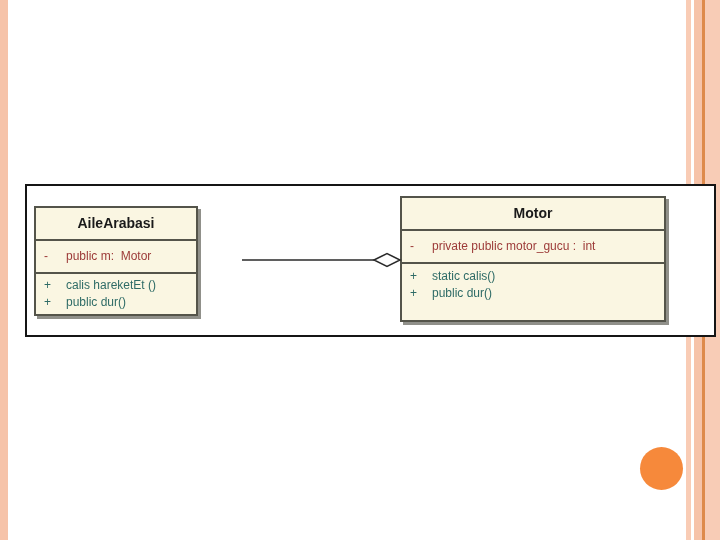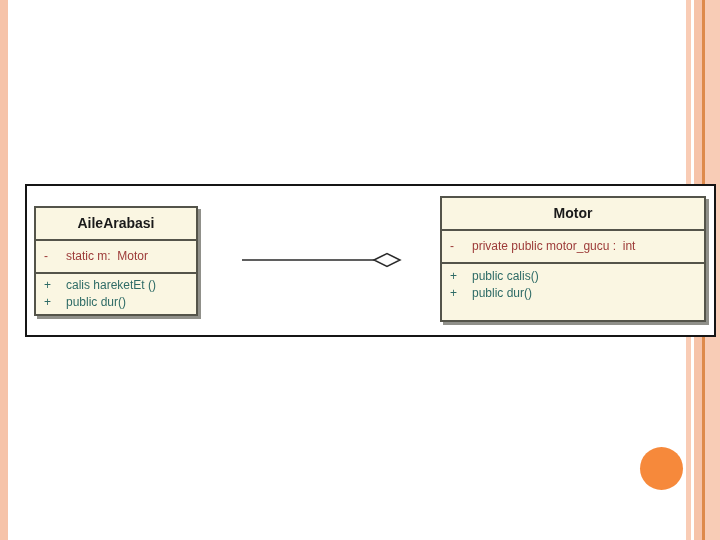--- a/index.html
+++ b/index.html
@@ -27,21 +27,21 @@
   }
   
   .uml-box {
     position: absolute; z-index: 2;
     background: #faf6e2;
     border: 2px solid #54544a;
     box-shadow: 3px 3px 0 0 #90908a;
     font-size: 12px;
   }
   .box-aile  { left: 34px;  top: 206px; width: 164px; }
-  .box-motor { left: 400px; top: 196px; width: 266px; margin-left: 40px; }
+  .box-motor { left: 400px; top: 196px; width: 266px; }
   .uml-title {
     height: 31px; line-height: 31px;
     text-align: center; font-weight: bold; font-size: 14px; color: #1a1a1a;
   }
   .uml-attrs   { border-top: 2px solid #54544a; }
   .uml-methods { border-top: 2px solid #54544a; }
   .box-aile  .uml-attrs   { height: 33px; }
   .box-aile  .uml-methods { height: 42px; padding-top: 3px; }
   .box-motor .uml-attrs   { height: 33px; }
   .box-motor .uml-methods { height: 58px; padding-top: 4px; }
@@ -73,21 +73,21 @@
 <div class="stripe stripe-r3"></div>
 <div class="stripe stripe-r4"></div>
 
 <div class="panel"></div>
 
 <div class="uml-box box-aile">
   <div class="uml-title">AileArabasi</div>
   <div class="uml-attrs">
     <div class="member-row attr-text">
       <span class="vis">-</span>
-      <span class="decl">static m:  Motor</span>
+      <span class="decl">public m:  Motor</span>
     </div>
   </div>
   <div class="uml-methods">
     <div class="member-row method-text">
       <span class="vis">+</span>
       <span class="decl">calis hareketEt ()</span>
     </div>
     <div class="member-row method-text">
       <span class="vis">+</span>
       <span class="decl">public dur()</span>
@@ -99,21 +99,21 @@
   <div class="uml-title">Motor</div>
   <div class="uml-attrs">
     <div class="member-row attr-text">
       <span class="vis">-</span>
       <span class="decl">private public motor_gucu :  int</span>
     </div>
   </div>
   <div class="uml-methods">
     <div class="member-row method-text">
       <span class="vis">+</span>
-      <span class="decl">public calis()</span>
+      <span class="decl">static calis()</span>
     </div>
     <div class="member-row method-text">
       <span class="vis">+</span>
       <span class="decl">public dur()</span>
     </div>
   </div>
 </div>
 
 <svg class="connector" viewBox="0 0 162 20" xmlns="http://www.w3.org/2000/svg">
   <line x1="2" y1="10" x2="134" y2="10" stroke="#2a2a2a" stroke-width="1.3"></line>

